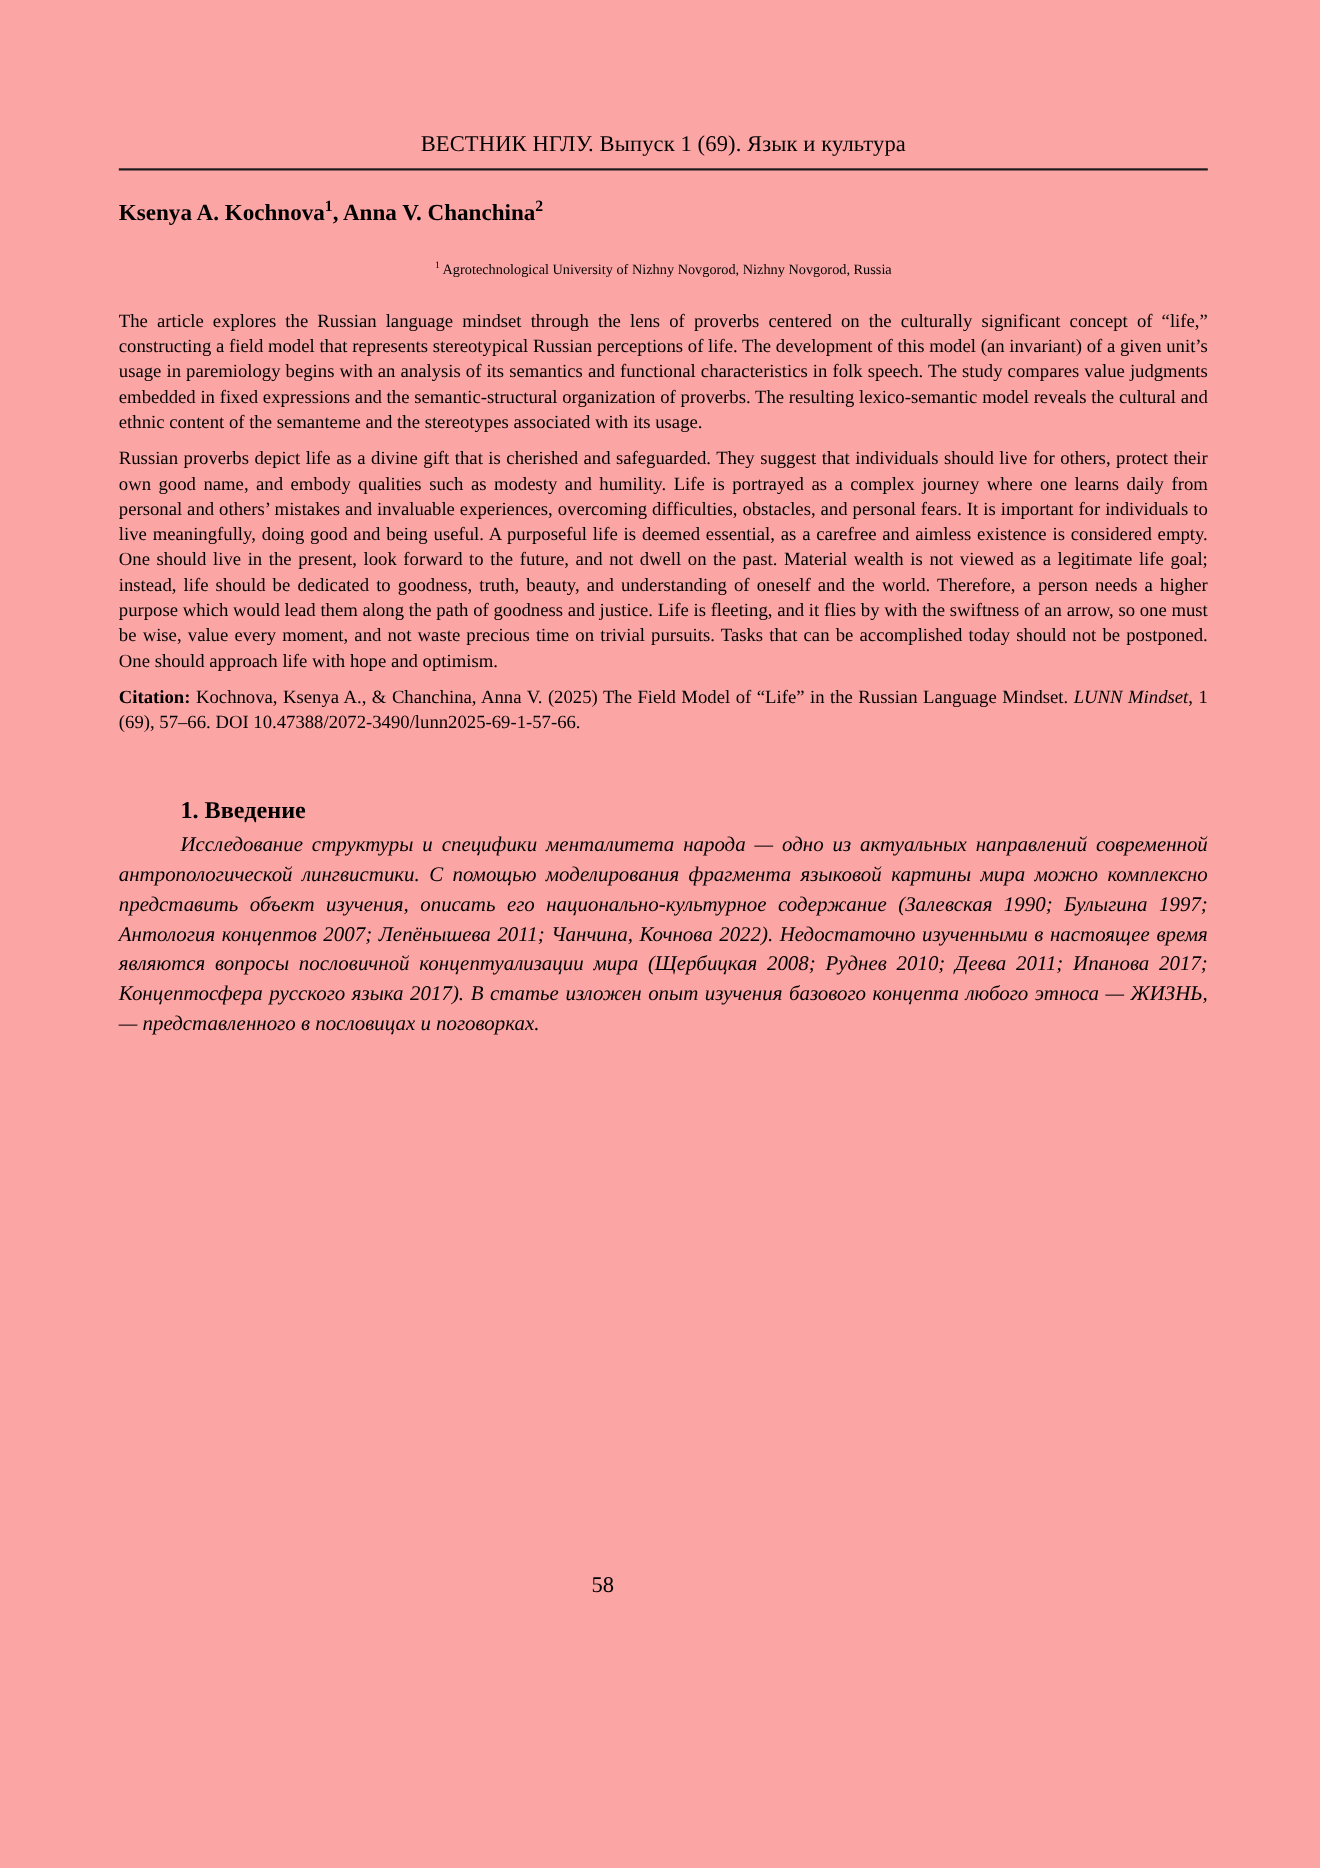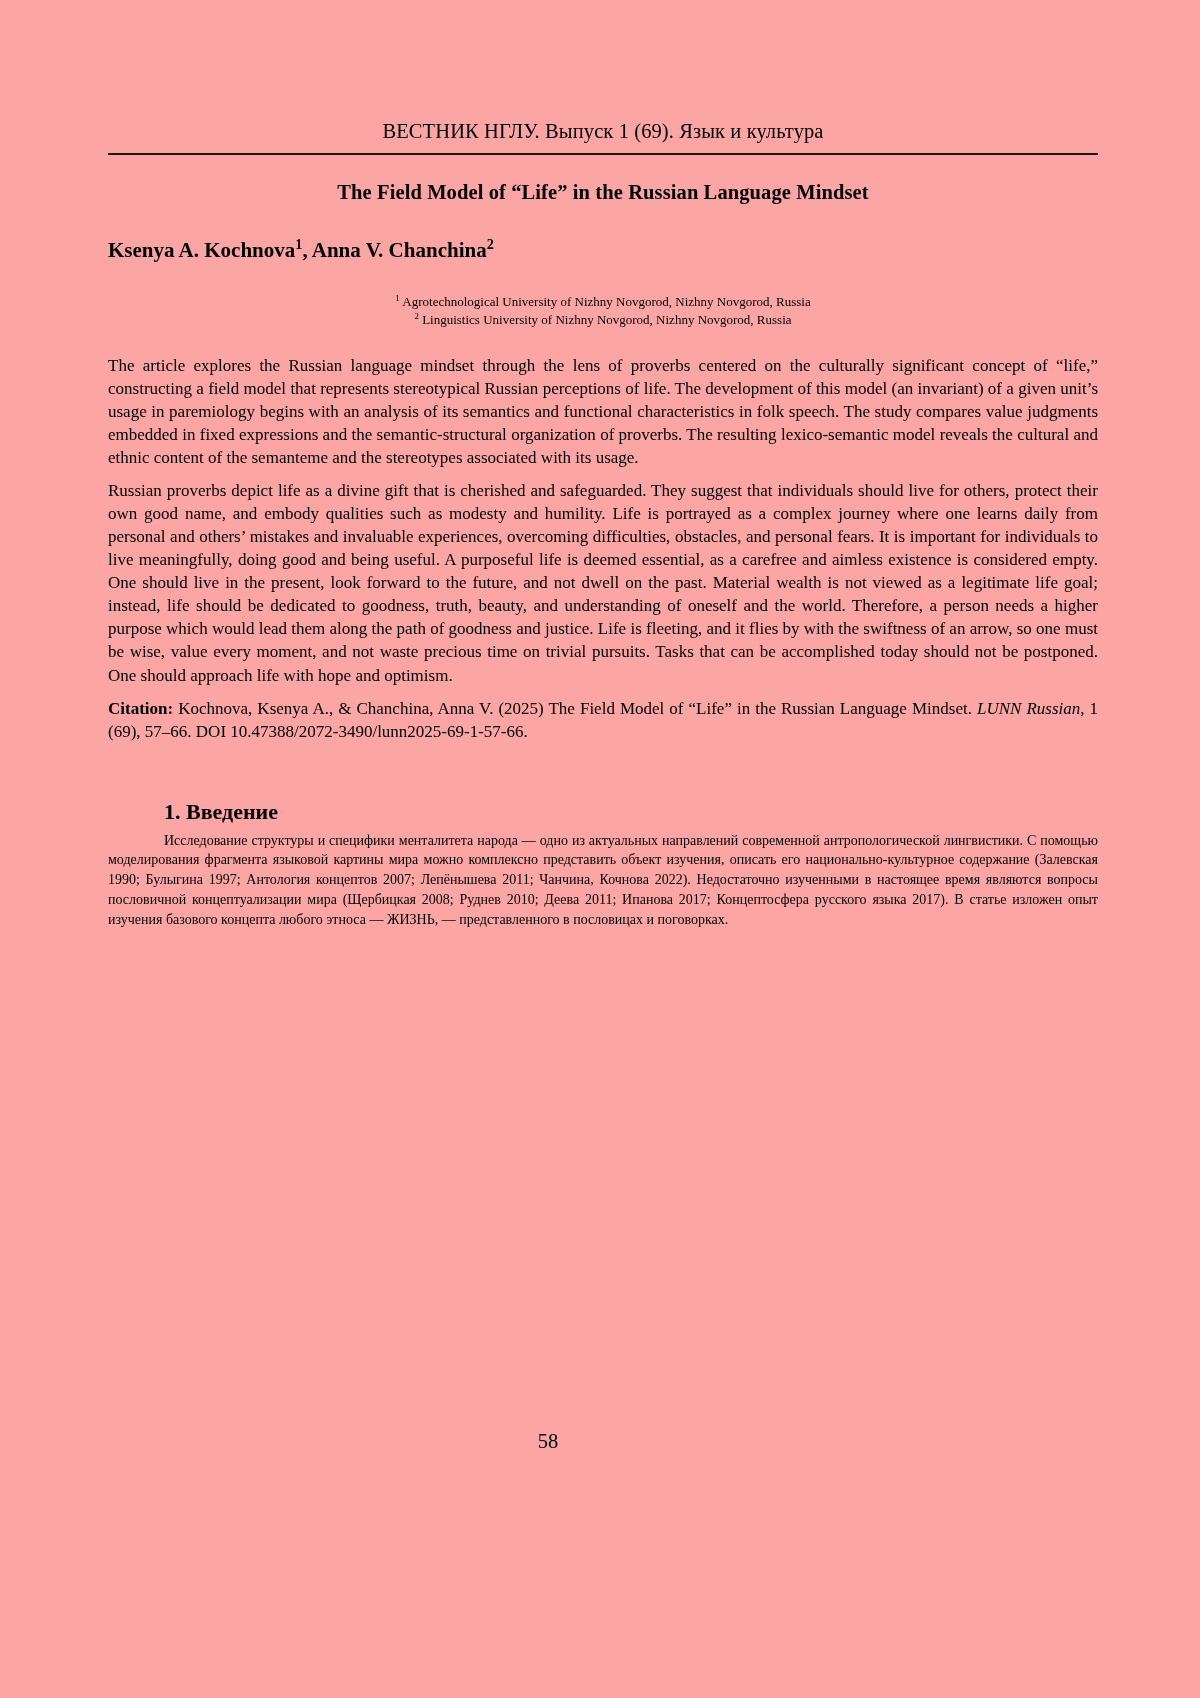--- a/index.html
+++ b/index.html
@@ -82,60 +82,59 @@
   .italic { font-style: italic; }
 
   .section-title {
     font-weight: bold;
     font-size: 22px;
     margin-top: 56px;
     margin-bottom: 6px;
     text-indent: 56px;
   }
   .body-par {
-    font-size: 14px;
+    font-size: 19px;
     line-height: 1.42;
     text-align: justify;
     text-indent: 56px;
     margin: 0;
+    font-style: italic;
   }
   .page-number {
     position: absolute;
     left: 0;
     top: 1430px;
     width: 1096px;
     text-align: center;
     font-size: 20.5px;
   }
 </style>
 </head>
 <body>
 
 <div class="page">
 
   <div class="content">
 
     <div class="running-head">ВЕСТНИК НГЛУ. Выпуск 1 (69). Язык и культура</div>
     <hr class="rule">
 
-    <div class="article-title">The Field Model of “Life” in the Russian Language Mindset</div>
 
     <div class="authors">
       <span>Ksenya A. Kochnova</span><sup>1</sup><span>, </span><span>Anna V. Chanchina</span><sup>2</sup>
     </div>
 
     <div class="affiliations">
       <div><sup>1</sup><span> Agrotechnological University of Nizhny Novgorod, Nizhny Novgorod, Russia</span></div>
-      <div><sup>2</sup><span> Linguistics University of Nizhny Novgorod, Nizhny Novgorod, Russia</span></div>
     </div>
 
     <div class="abstract">
       <p>The article explores the Russian language mindset through the lens of proverbs centered on the culturally significant concept of “life,” constructing a field model that represents stereotypical Russian perceptions of life. The development of this model (an invariant) of a given unit’s usage in paremiology begins with an analysis of its semantics and functional characteristics in folk speech. The study compares value judgments embedded in fixed expressions and the semantic-structural organization of proverbs. The resulting lexico-semantic model reveals the cultural and ethnic content of the semanteme and the stereotypes associated with its usage.</p>
       <p>Russian proverbs depict life as a divine gift that is cherished and safeguarded. They suggest that individuals should live for others, protect their own good name, and embody qualities such as modesty and humility. Life is portrayed as a complex journey where one learns daily from personal and others’ mistakes and invaluable experiences, overcoming difficulties, obstacles, and personal fears. It is important for individuals to live meaningfully, doing good and being useful. A purposeful life is deemed essential, as a carefree and aimless existence is considered empty. One should live in the present, look forward to the future, and not dwell on the past. Material wealth is not viewed as a legitimate life goal; instead, life should be dedicated to goodness, truth, beauty, and understanding of oneself and the world. Therefore, a person needs a higher purpose which would lead them along the path of goodness and justice. Life is fleeting, and it flies by with the swiftness of an arrow, so one must be wise, value every moment, and not waste precious time on trivial pursuits. Tasks that can be accomplished today should not be postponed. One should approach life with hope and optimism.</p>
-      <p><span class="cit-label">Citation:</span><span> Kochnova, Ksenya A., &amp; Chanchina, Anna V. (2025) The Field Model of “Life” in the Russian Language Mindset. </span><span class="italic">LUNN Russian</span><span>, 1 (69), 57–66. DOI 10.47388/2072-3490/lunn2025-69-1-57-66.</span></p>
+      <p><span class="cit-label">Citation:</span><span> Kochnova, Ksenya A., &amp; Chanchina, Anna V. (2025) The Field Model of “Life” in the Russian Language Mindset. </span><span class="italic">LUNN Mindset</span><span>, 1 (69), 57–66. DOI 10.47388/2072-3490/lunn2025-69-1-57-66.</span></p>
     </div>
 
     <div class="section-title">1. Введение</div>
     <p class="body-par">Исследование структуры и специфики менталитета народа — одно из актуальных направлений современной антропологической лингвистики. С помощью моделирования фрагмента языковой картины мира можно комплексно представить объект изучения, описать его национально-культурное содержание (Залевская 1990; Булыгина 1997; Антология концептов 2007; Лепёнышева 2011; Чанчина, Кочнова 2022). Недостаточно изученными в настоящее время являются вопросы пословичной концептуализации мира (Щербицкая 2008; Руднев 2010; Деева 2011; Ипанова 2017; Концептосфера русского языка 2017). В статье изложен опыт изучения базового концепта любого этноса — ЖИЗНЬ, — представленного в пословицах и поговорках.</p>
 
   </div>
 
   <div class="page-number">58</div>
 
 </div>

